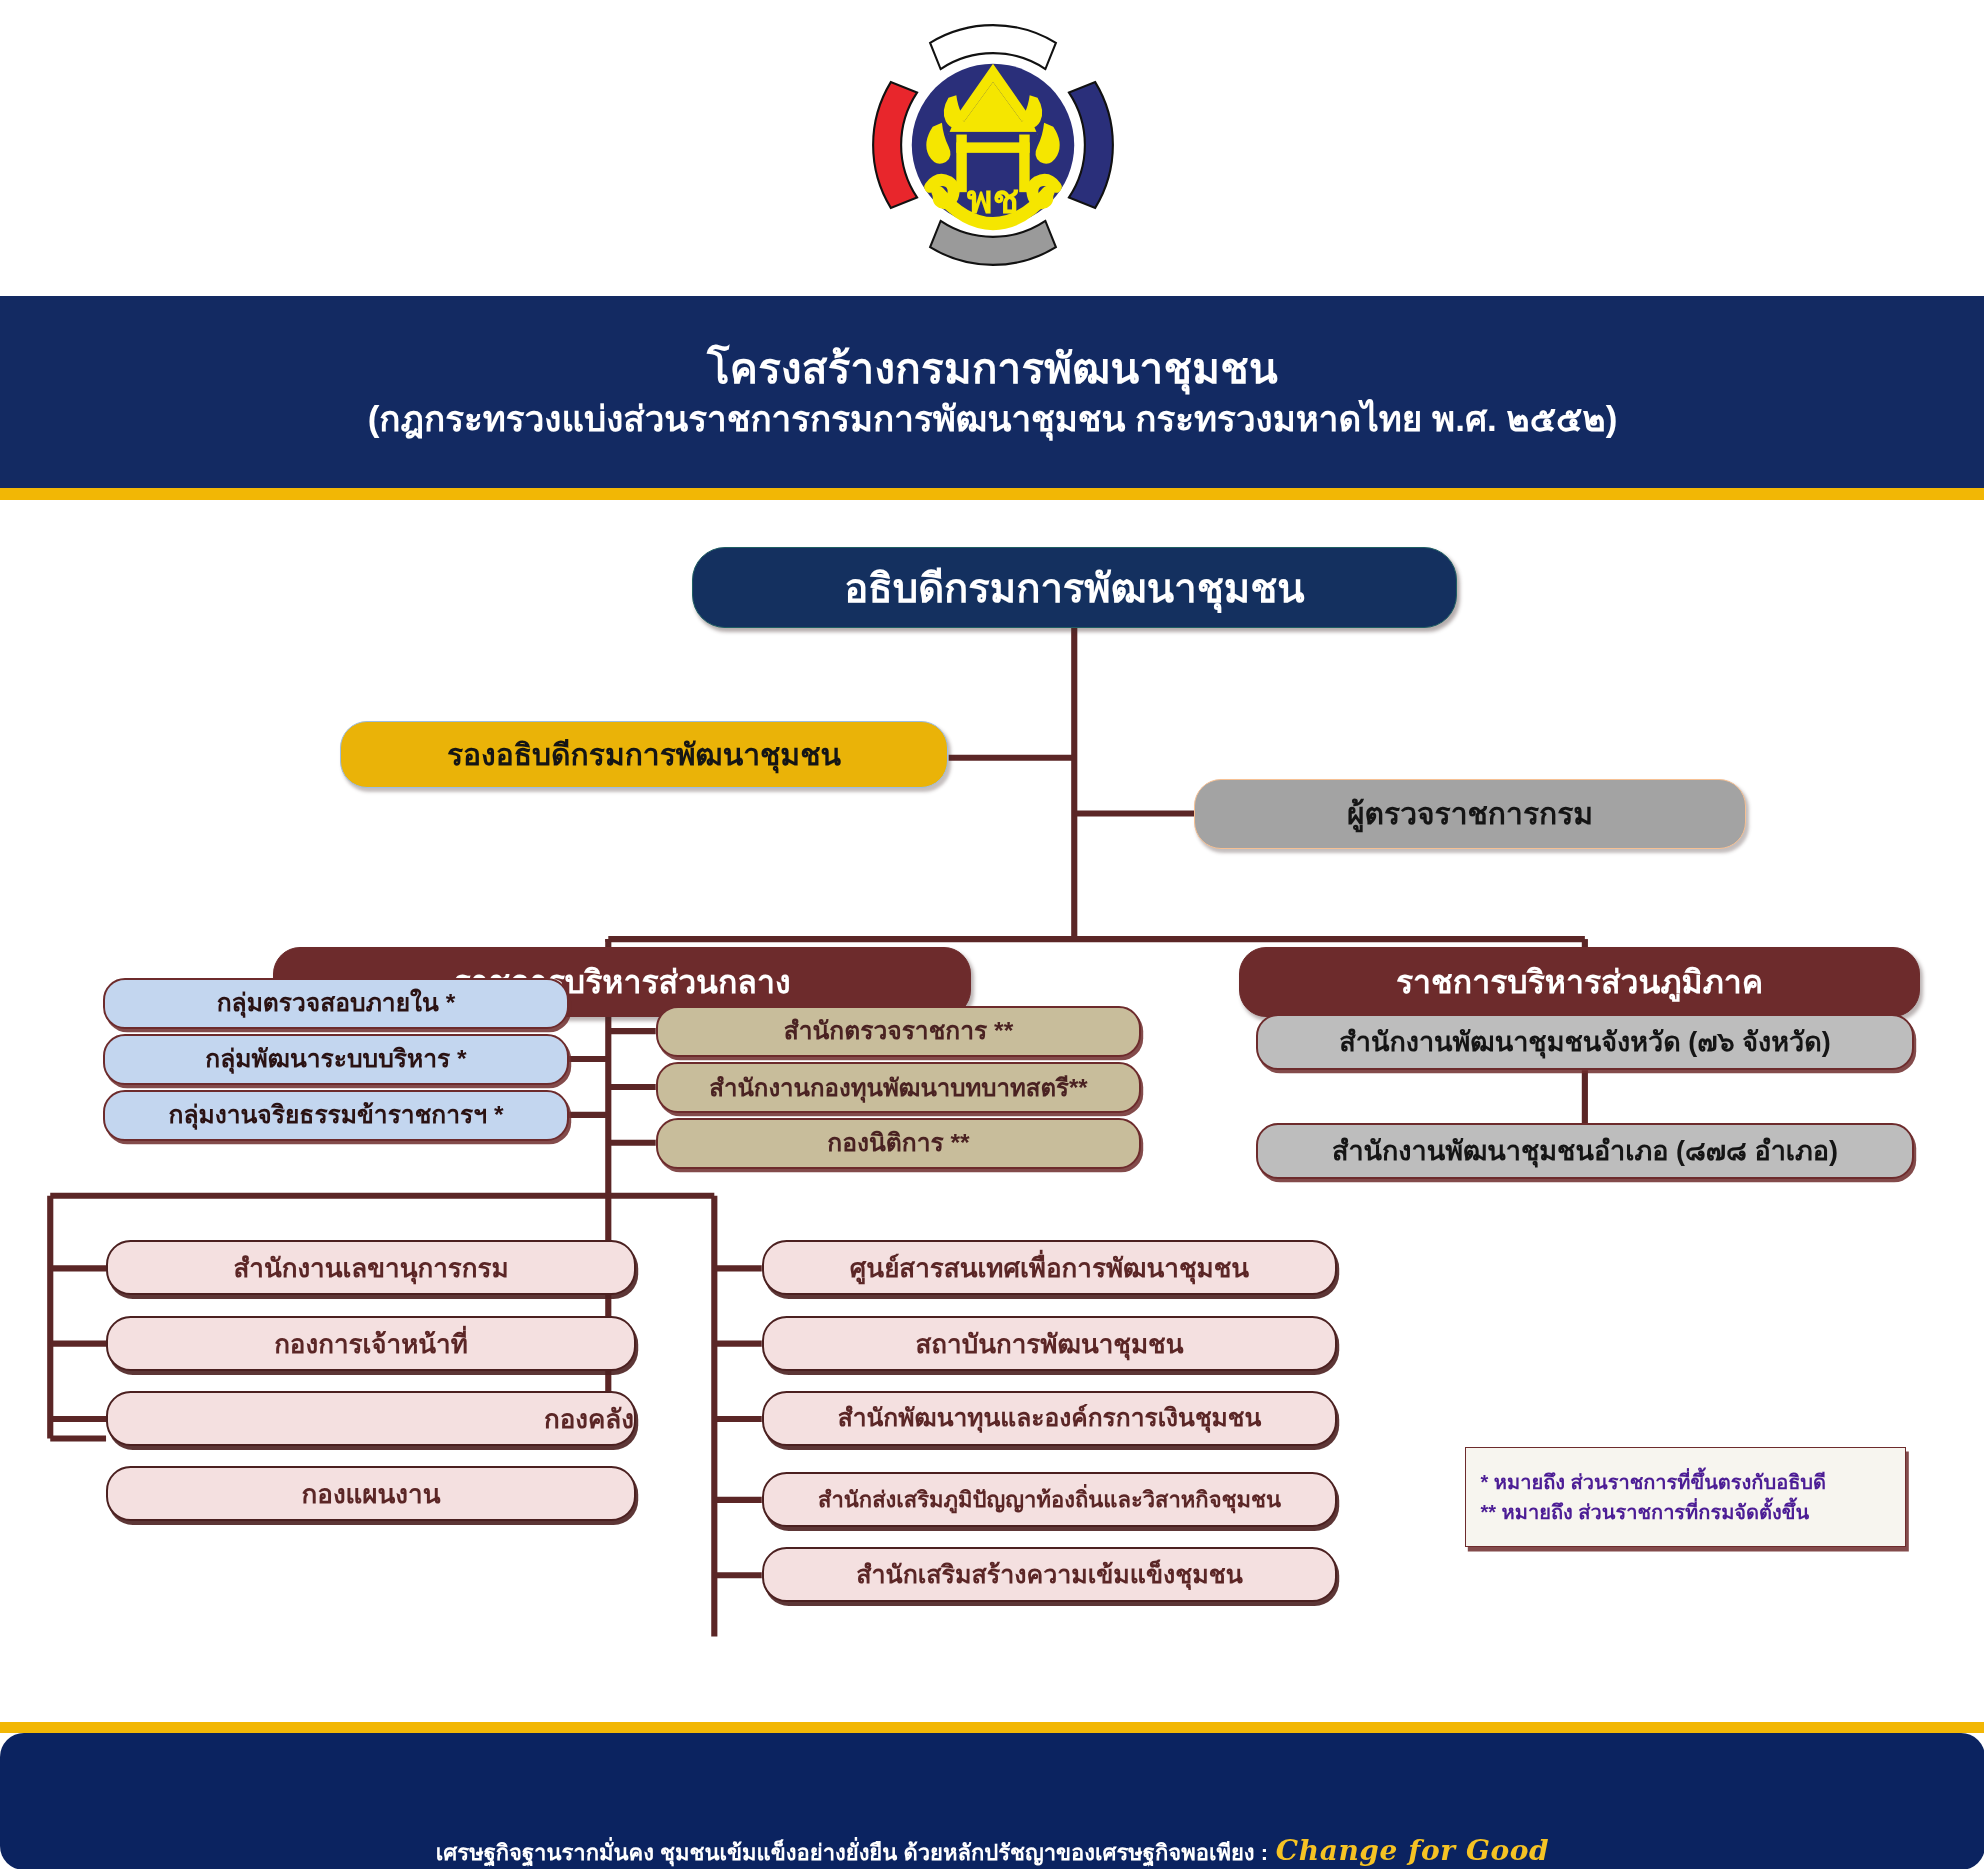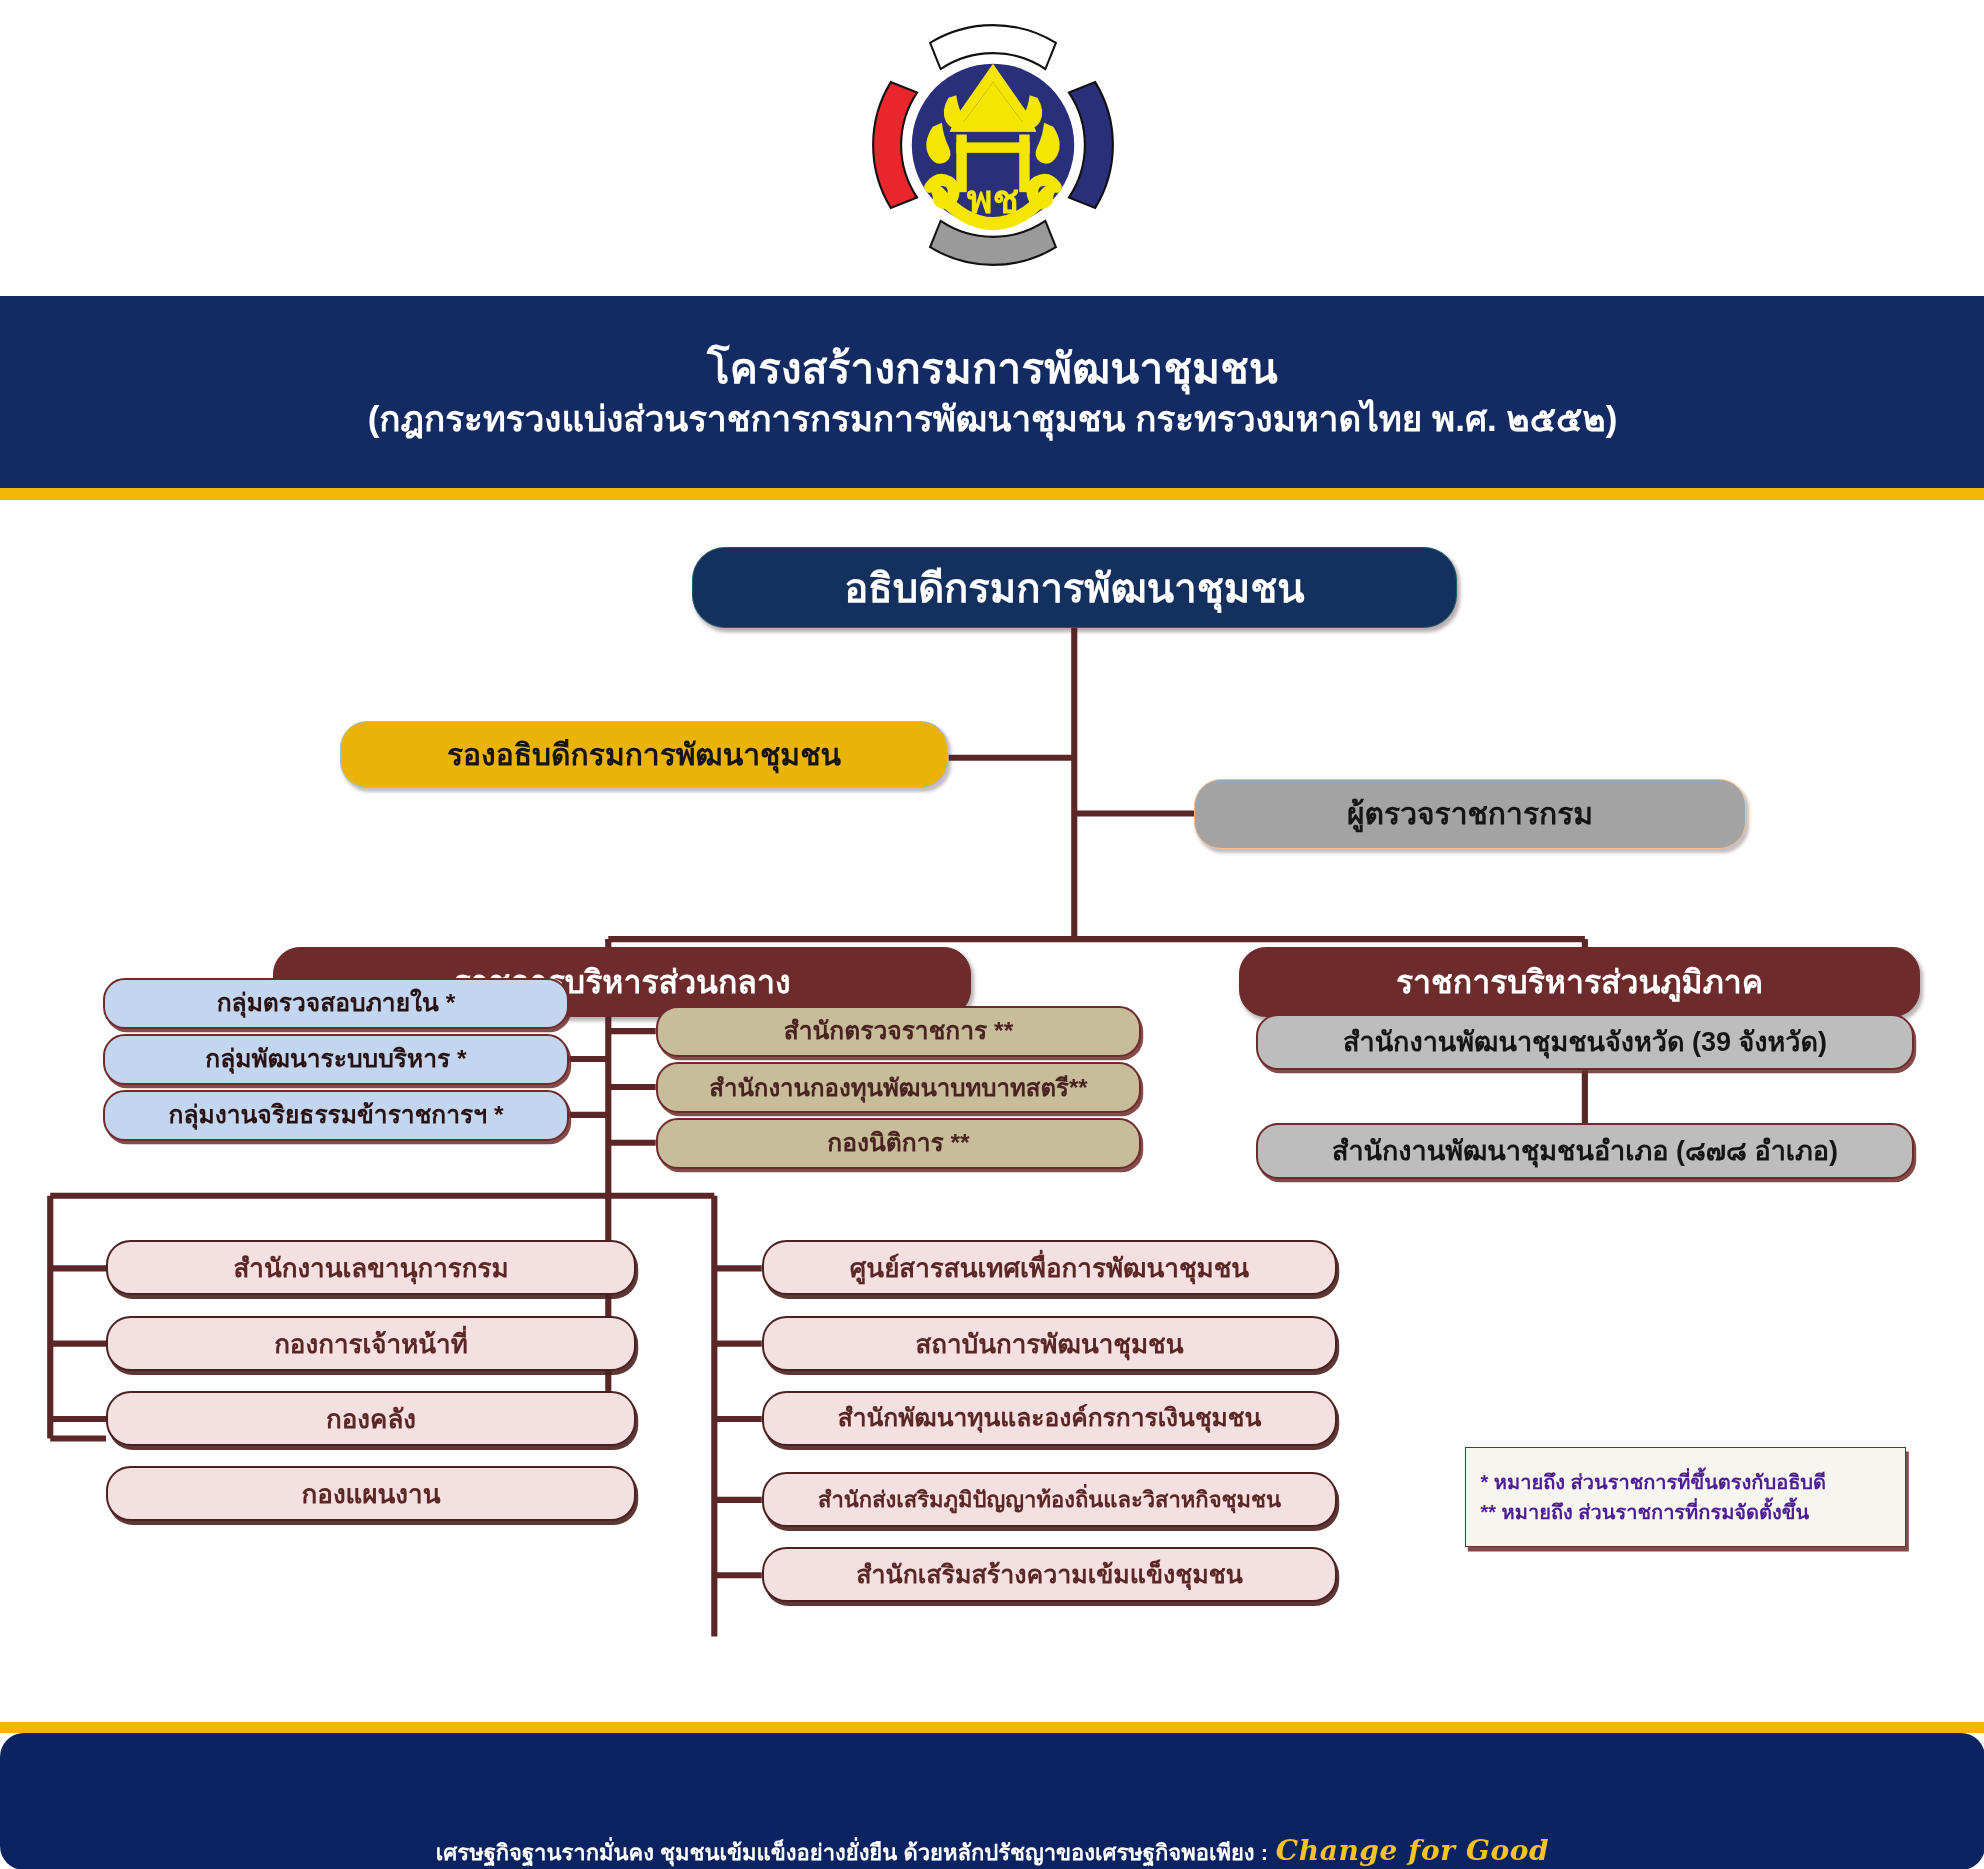--- a/index.html
+++ b/index.html
@@ -307,33 +307,33 @@
       <span>สำนักตรวจราชการ **</span>
     </div>
     <div class="node n-khaki" style="left:656px; top:561px; width:485px; height:51px; font-size:24px;">
       <span>สำนักงานกองทุนพัฒนาบทบาทสตรี**</span>
     </div>
     <div class="node n-khaki" style="left:656px; top:617px; width:485px; height:51px; font-size:24.6px;">
       <span>กองนิติการ **</span>
     </div>
 
     <div class="node n-gray" style="left:1256px; top:513px; width:658px; height:56px; font-size:27px;">
-      <span>สำนักงานพัฒนาชุมชนจังหวัด (39 จังหวัด)</span>
+      <span>สำนักงานพัฒนาชุมชนจังหวัด (๗๖ จังหวัด)</span>
     </div>
     <div class="node n-gray" style="left:1256px; top:622px; width:658px; height:56px; font-size:27px;">
       <span>สำนักงานพัฒนาชุมชนอำเภอ  (๘๗๘ อำเภอ)</span>
     </div>
 
     <div class="node n-pink" style="left:106px; top:739px; width:530px; height:55px; font-size:26px;">
       <span>สำนักงานเลขานุการกรม</span>
     </div>
     <div class="node n-pink" style="left:106px; top:815px; width:530px; height:55px; font-size:26px;">
       <span>กองการเจ้าหน้าที่</span>
     </div>
-    <div class="node n-pink" style="left:106px; top:890px; width:530px; height:55px; font-size:26px;">
+    <div class="node n-pink" style="left:106px; top:890px; width:530px; height:55px; font-size:26px;justify-content:flex-end;">
       <span>กองคลัง</span>
     </div>
     <div class="node n-pink" style="left:106px; top:965px; width:530px; height:55px; font-size:26px;">
       <span>กองแผนงาน</span>
     </div>
 
     <div class="node n-pink" style="left:762px; top:739px; width:575px; height:55px; font-size:26px;">
       <span>ศูนย์สารสนเทศเพื่อการพัฒนาชุมชน</span>
     </div>
     <div class="node n-pink" style="left:762px; top:815px; width:575px; height:55px; font-size:26px;">

